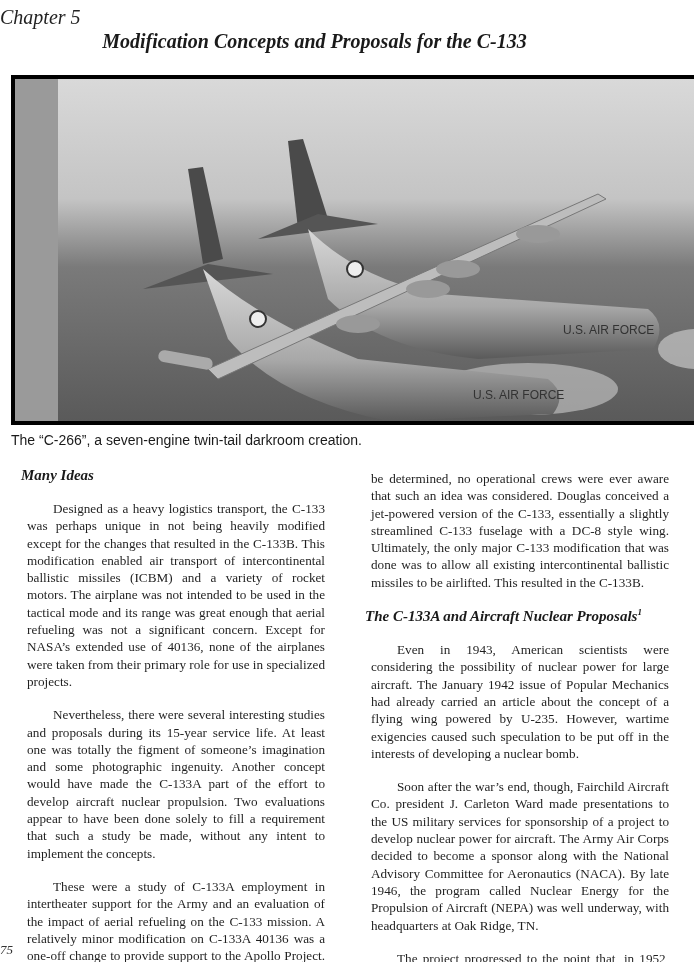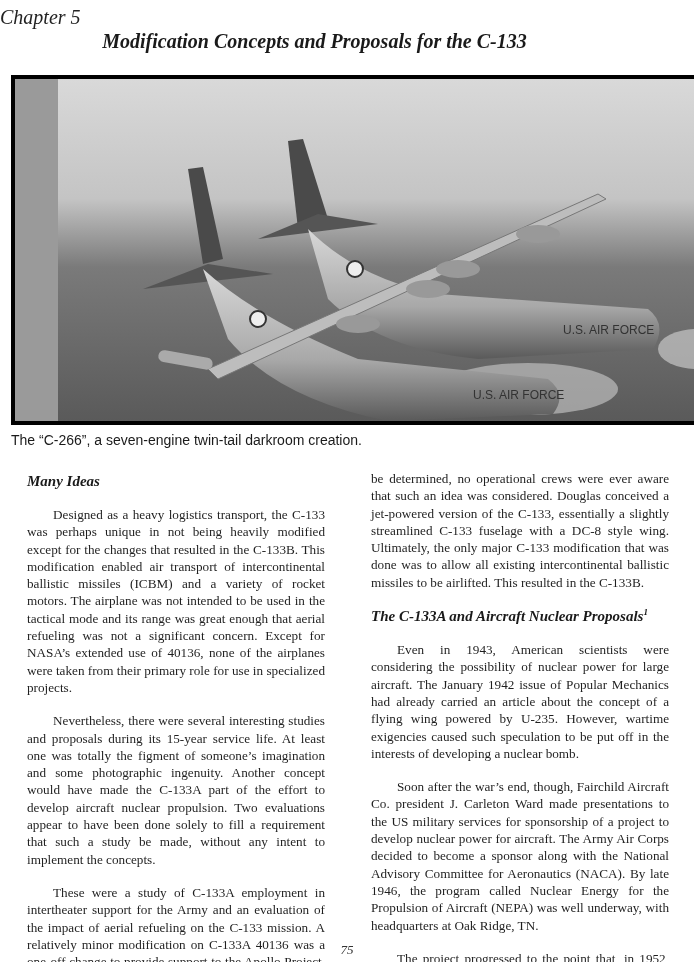--- a/index.html
+++ b/index.html
@@ -24,28 +24,28 @@
   .col {
     position: absolute; top: 456px; width: 330px;
     font-family: "Liberation Serif", serif; font-size: 13.2px; line-height: 17.3px; color: #1f1f1f;
     text-align: justify;
   }
   .col.left { left: 11px; }
   .col.right { left: 355px; top: 454px; }
   .col p { margin: 16px; text-indent: 26px; }
   .col p.noindent { text-indent: 0; }
   .col h2 {
-    margin: 16px; font-family: "Liberation Serif", serif; font-style: italic; font-weight: bold;
+    margin: 10px; font-family: "Liberation Serif", serif; font-style: italic; font-weight: bold;
     font-size: 15px; line-height: 18px; color: #1a1a1a; text-align: left;
   }
   .col h2.spaced { margin-top: 11px; }
   .col h2 sup { font-size: 9px; vertical-align: super; line-height: 0; }
   .underline { }
   .page-number {
-    position: absolute; left: 0; width: 694px; top: 942px; text-align: center;
+    position: absolute; left: 0; width: 694px; top: 942px; 
     font-family: "Liberation Serif", serif; font-style: italic; font-size: 13px; color: #333;
   }
 </style>
 </head>
 <body>
 
 <div class="chapter-num">Chapter 5</div>
 <div class="chapter-title">Modification Concepts and Proposals for the C-133</div>
 
 <div class="photo-frame">

